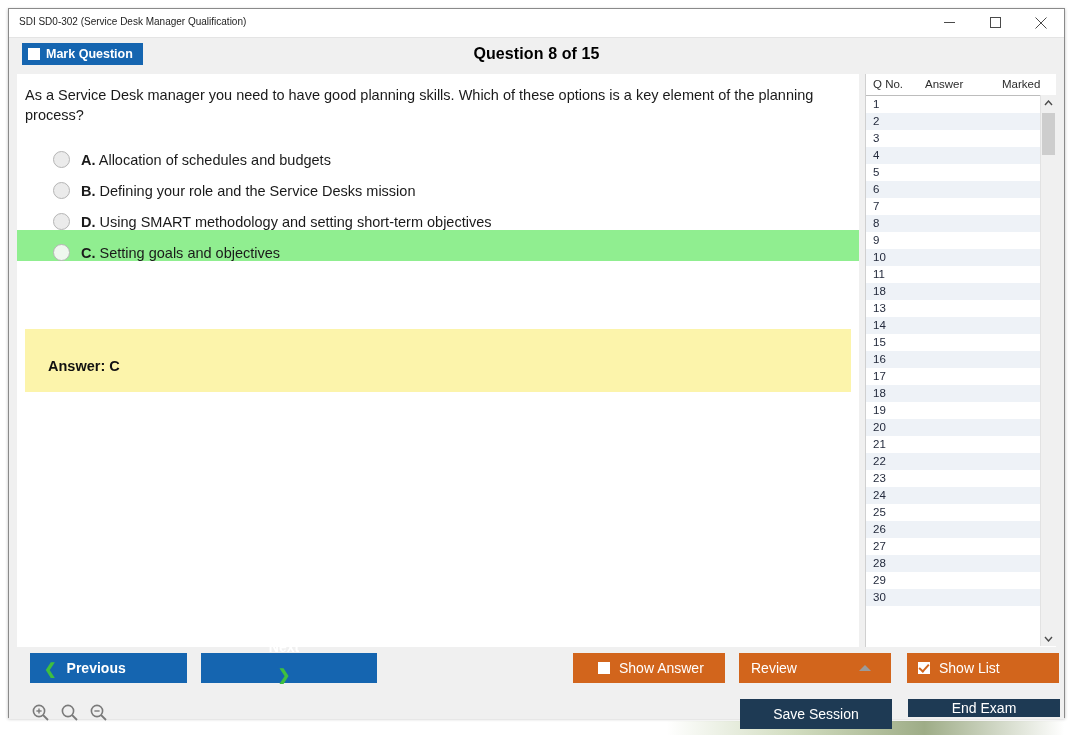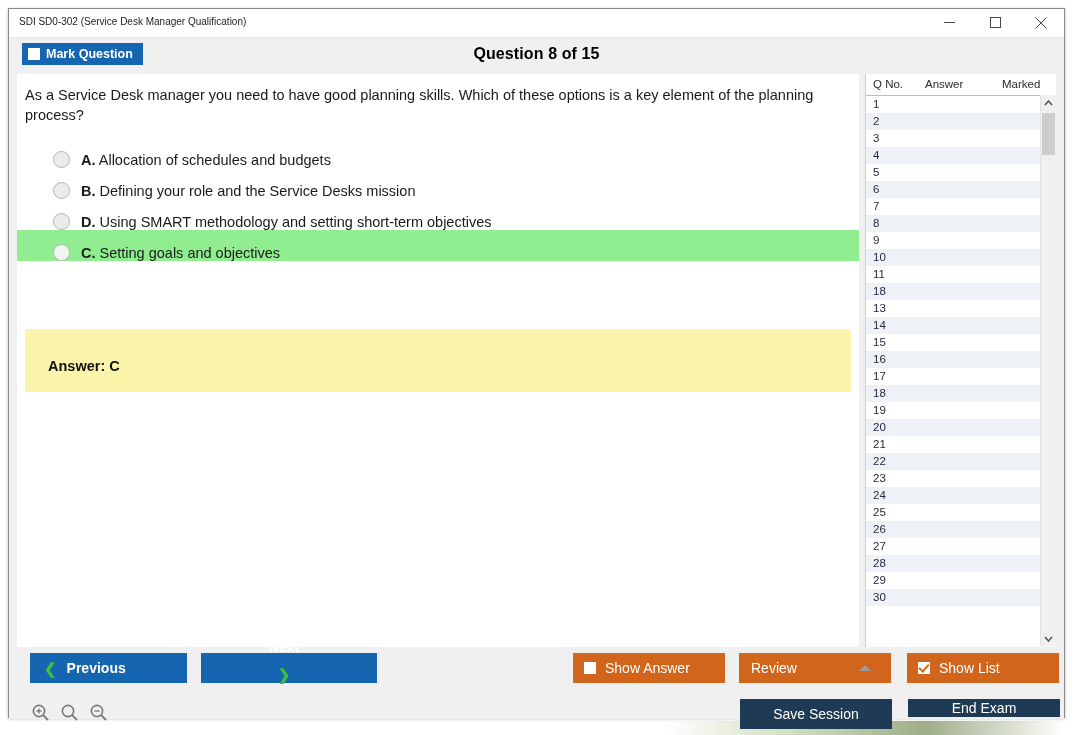--- a/index.html
+++ b/index.html
@@ -306,21 +306,21 @@
     justify-content: flex-end;
     padding-right: 16px;
     gap: 12px;
     font-weight: bold;
     flex-direction: column;
   }
   .chev { color: #3fbf3f; font-size: 15px; font-weight: bold; line-height: 1; }
 
   #btn-show-answer {
     left: 564px; width: 152px;
-    padding-left: 11px;
+    padding-left: 25px;
     gap: 9px;
   }
   #btn-review {
     left: 730px; width: 152px;
     padding-left: 12px;
     justify-content: space-between;
     padding-right: 20px;
   }
   #review-caret {
     width: 0; height: 0;

